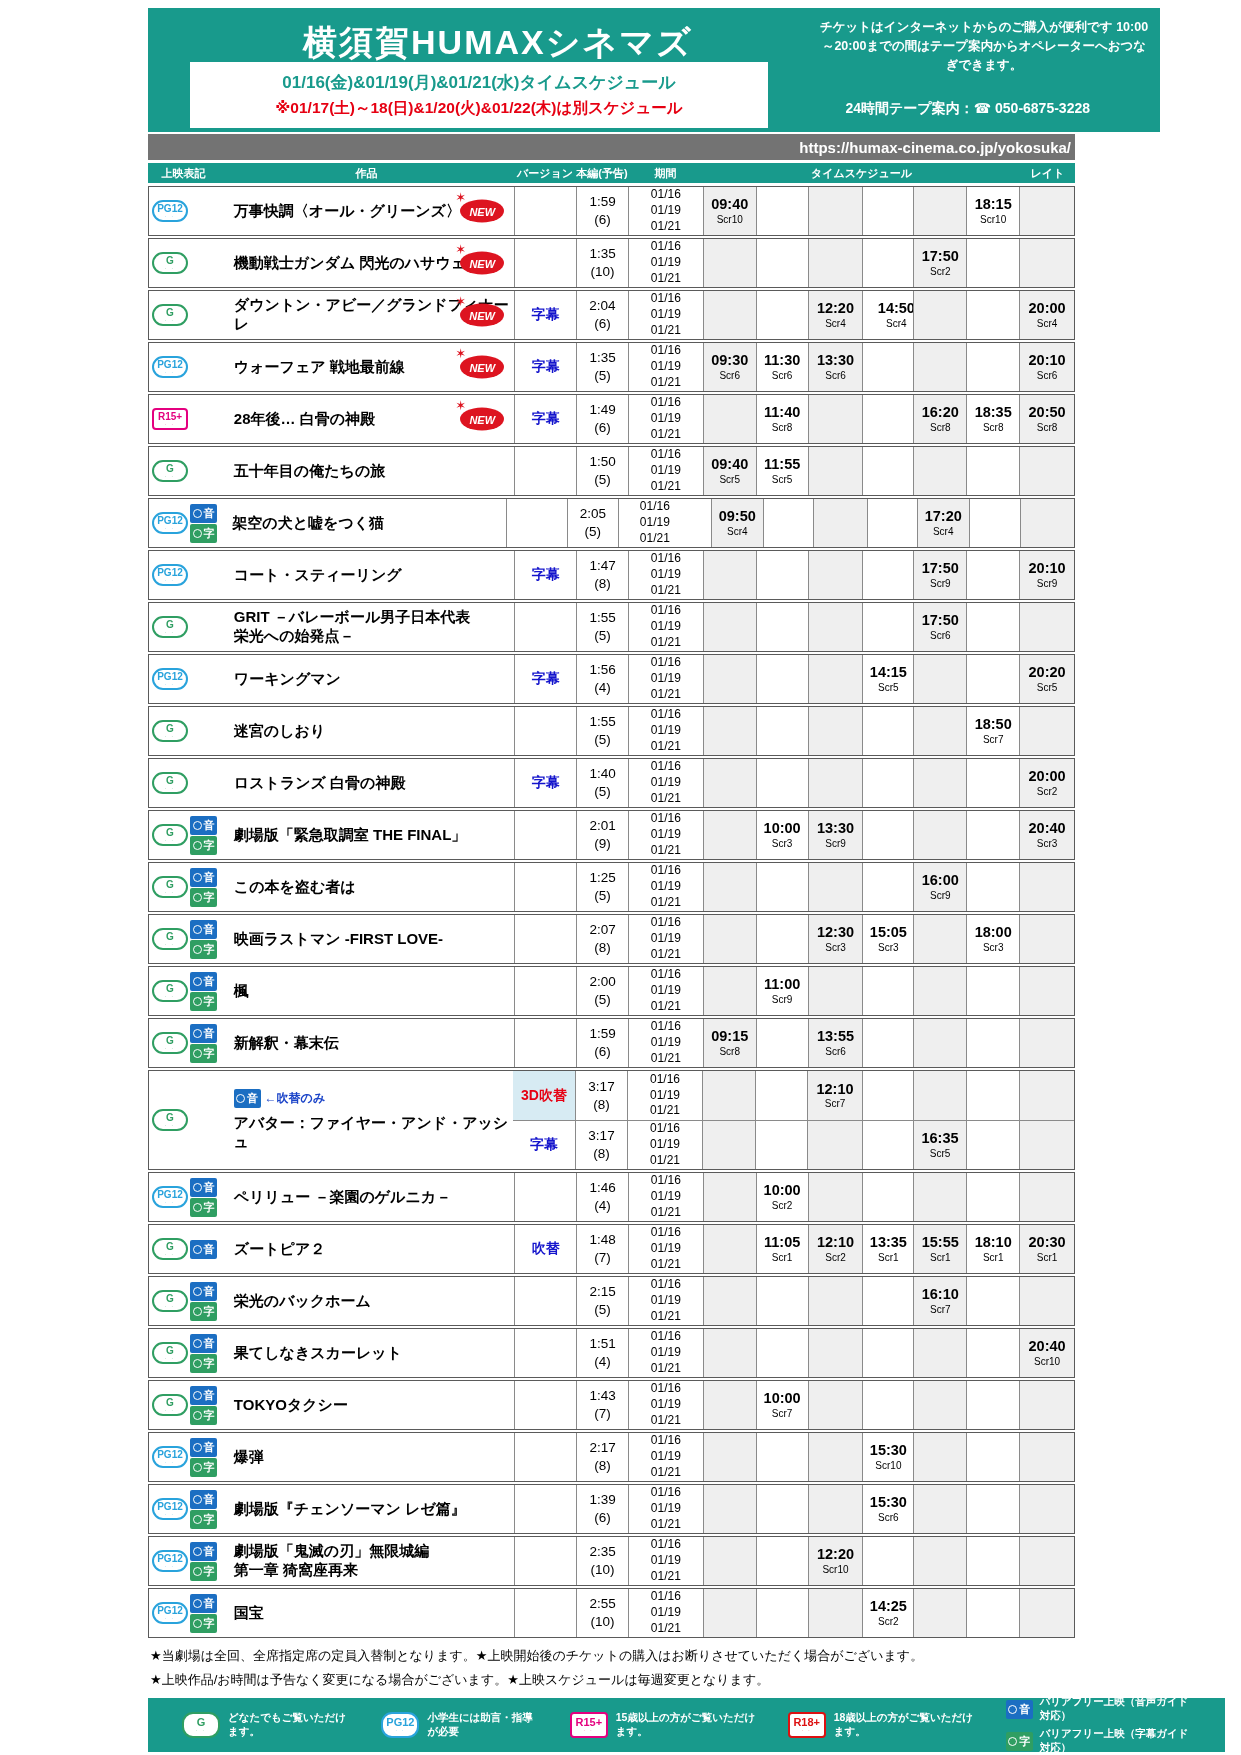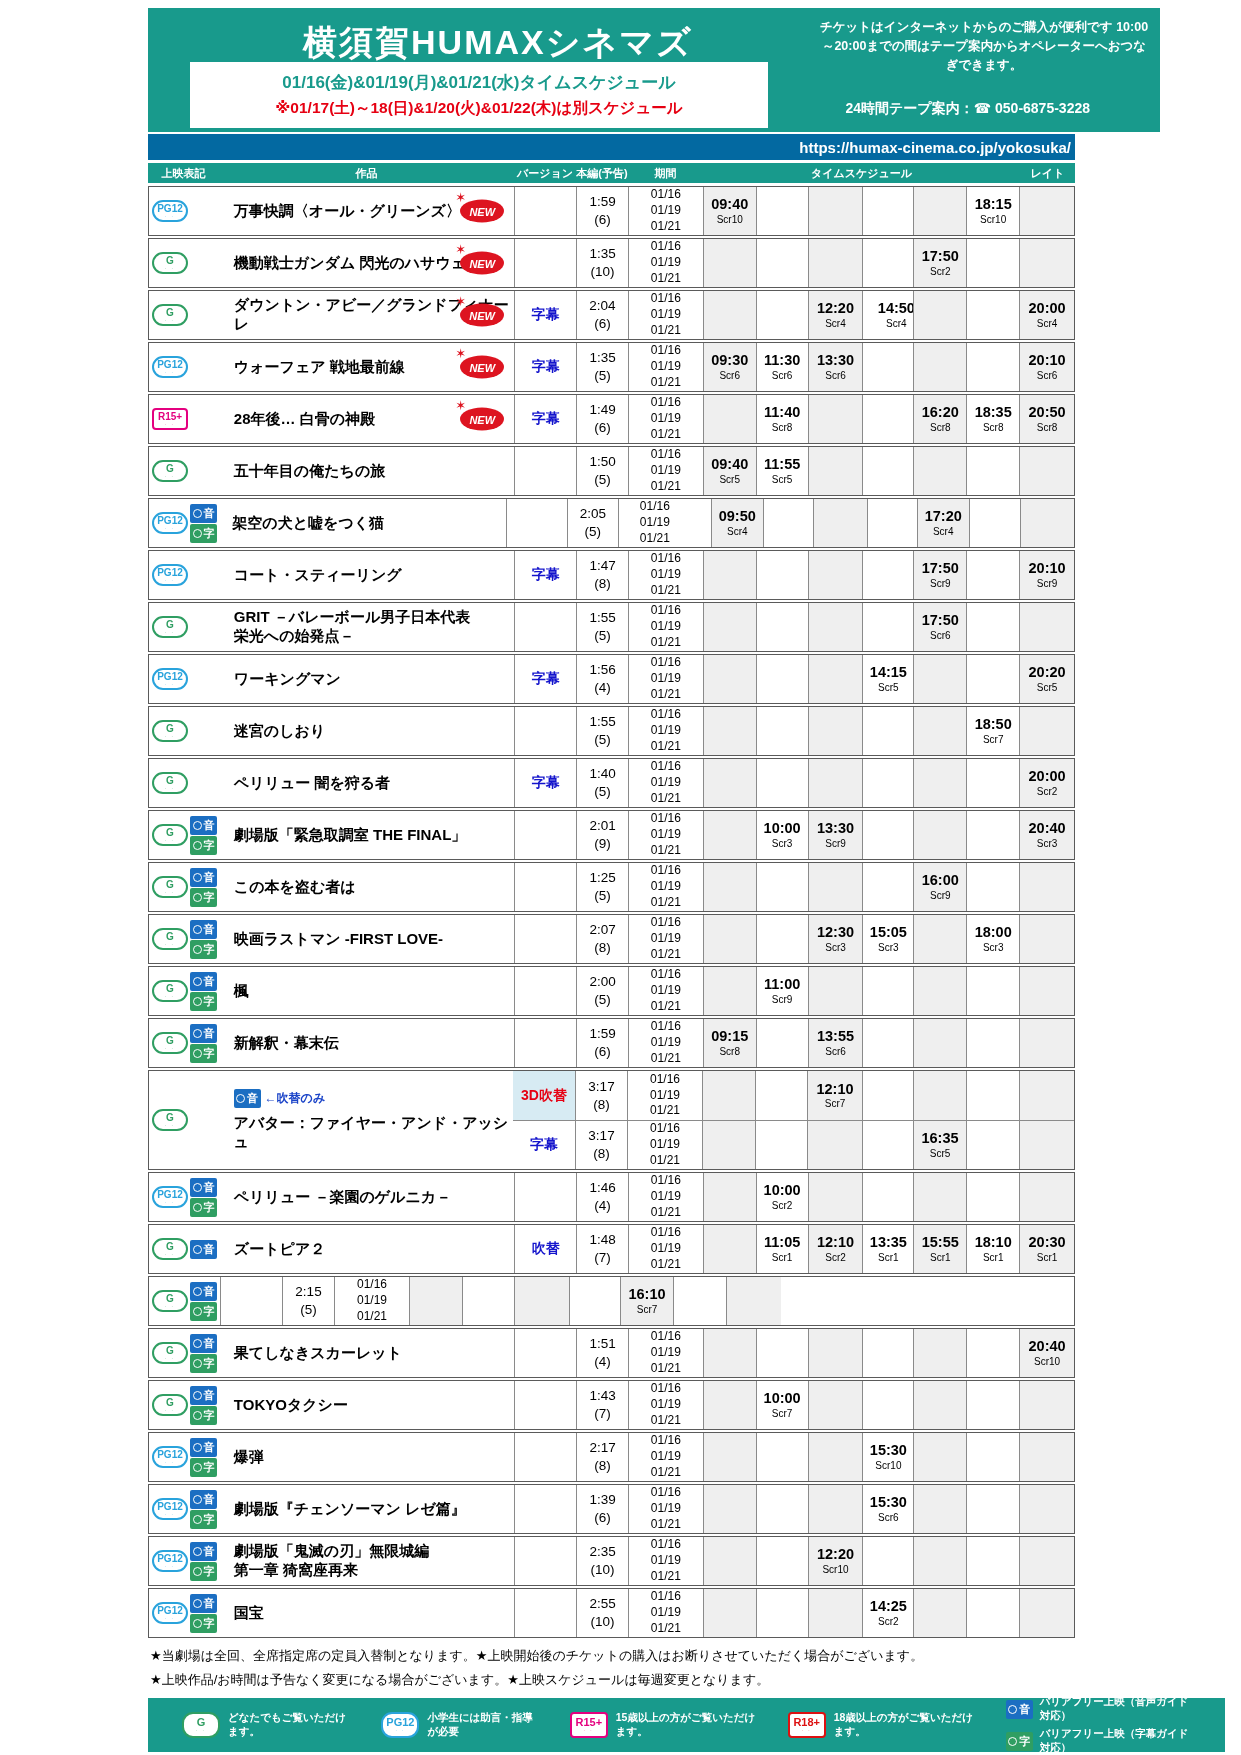--- a/index.html
+++ b/index.html
@@ -10,21 +10,21 @@
   .banner { position:absolute; left:148px; top:8px; width:1012px; height:124px; background:#189a8c; }
   .banner-title { position:absolute; left:60px; top:12px; width:580px; text-align:center;
     color:#fff; font-size:34px; font-weight:bold; letter-spacing:2px; }
   .date-box { position:absolute; left:42px; top:54px; width:578px; height:66px; background:#fff;
     display:flex; flex-direction:column; justify-content:center; align-items:center; gap:4px; }
   .date-main { color:#189a8c; font-size:17px; font-weight:bold; }
   .date-note { color:#e60012; font-size:15.5px; font-weight:bold; }
   .ticket-info { position:absolute; left:668px; top:10px; width:336px; color:#fff;
     font-size:12.5px; line-height:1.5; text-align:center; font-weight:bold; }
   .phone { position:absolute; right:70px; top:92px; color:#fff; font-size:14px; font-weight:bold; }
-  .url-strip { position:absolute; left:148px; top:134px; width:927px; height:26px; background:#0369a1;
+  .url-strip { position:absolute; left:148px; top:134px; width:927px; height:26px; background:#737373;
     display:flex; align-items:center; justify-content:flex-end; padding-right:4px; }
   .url-strip span { color:#fff; font-size:15px; font-weight:bold; }
 
   
   .thead { position:absolute; left:148px; top:163px; width:927px; height:20px; background:#189a8c;
     display:flex; color:#fff; font-size:11px; font-weight:bold; align-items:center; text-align:center; }
   .thead > div { display:flex; align-items:center; justify-content:center; }
   .h-rating{width:71px;} .h-title{width:295px;} .h-ver{width:62px;} .h-dur{width:52px;}
   .h-dates{width:75px;} .h-sched{width:317px;} .h-late{width:55px;}
 
@@ -517,21 +517,21 @@
       <div class="cell c-t shade" style="width: 55px;"></div>
     </div>
     <div class="row">
       <div class="cell c-rating">
         <div class="badge-rate rate-g">
           <div class="main">G</div>
           <div class="sub">· ·</div>
         </div>
       </div>
       <div class="cell c-title">
-        <div class="title-line">ペリリュー 闇を狩る者</div>
+        <div class="title-line">ロストランズ 白骨の神殿</div>
       </div>
       <div class="cell c-ver">字幕</div>
       <div class="cell c-dur">
         <div>1:40</div>
         <div>(5)</div>
       </div>
       <div class="cell c-dates">
         <div>01/16</div>
         <div>01/19</div>
         <div>01/21</div>
@@ -932,20 +932,23 @@
           <div class="badge-acc acc-audio">
             <div class="acc-face"></div>
             <span>音</span>
           </div>
           <div class="badge-acc acc-caption">
             <div class="acc-face"></div>
             <span>字</span>
           </div>
         </div>
       </div>
+      <div class="cell c-title">
+        <div class="title-line">栄光のバックホーム</div>
+      </div>
       <div class="cell c-ver"></div>
       <div class="cell c-dur">
         <div>2:15</div>
         <div>(5)</div>
       </div>
       <div class="cell c-dates">
         <div>01/16</div>
         <div>01/19</div>
         <div>01/21</div>
       </div>

